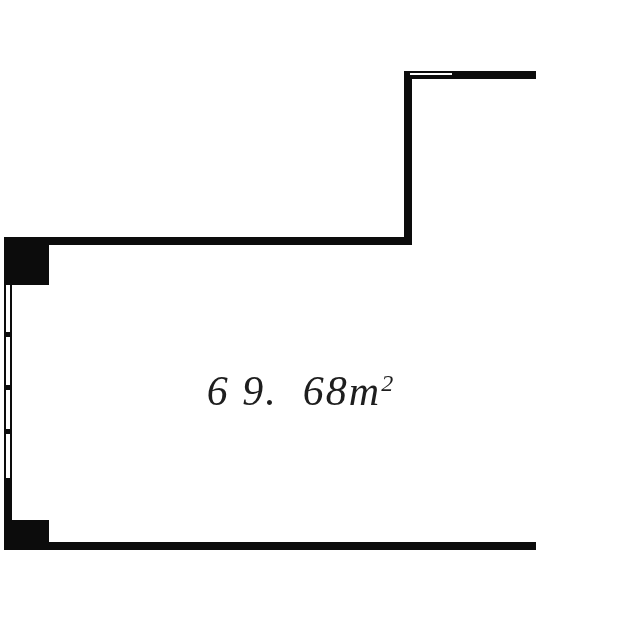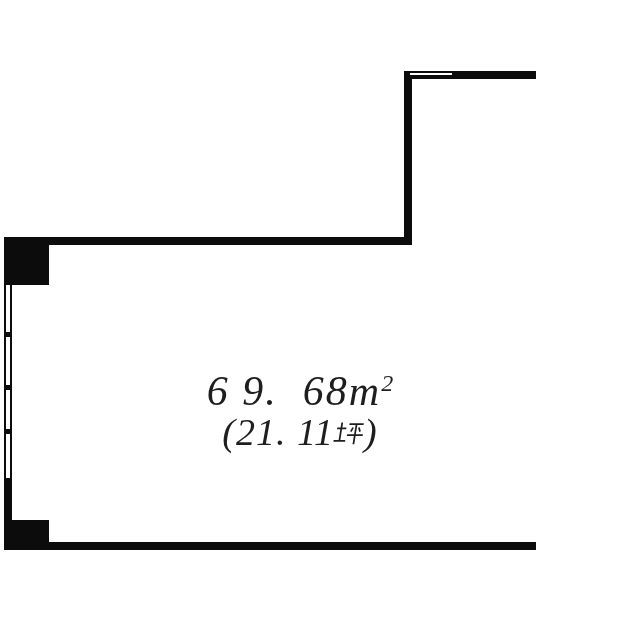--- a/index.html
+++ b/index.html
@@ -124,29 +124,15 @@
   <div class="leaf" style="left:568px; top:159px; width:56px; height:5px;"></div>
   <div class="leaf" style="left:568px; top:453px; width:56px; height:5px;"></div>
 
   <svg class="arcs" width="630" height="630" viewBox="0 0 630 630">
     <path d="M568,161 A52,52 0 0 0 620,213" fill="none" stroke="#2b2b2b" stroke-width="1.5"></path>
     <path d="M568,455 A53,53 0 0 0 620,508" fill="none" stroke="#2b2b2b" stroke-width="1.5"></path>
   </svg>
 
   <div class="area-label">
     <div class="area-line1"><span>6 9.  68m</span><sup>2</sup></div>
-    <div class="area-line2"><span>(21. 11</span><span class="kanji"><svg width="30" height="31" viewBox="0 0 36 36">
-           <g fill="none" stroke="#1e1e1e" stroke-width="2.1" stroke-linecap="butt">
-
-             <line x1="8" y1="6" x2="8" y2="28"></line>
-             <line x1="3" y1="13" x2="14" y2="13"></line>
-             <line x1="1" y1="28" x2="15" y2="28"></line>
-
-             <line x1="17" y1="8" x2="34" y2="8"></line>
-             <line x1="22" y1="12" x2="20" y2="17"></line>
-             <line x1="29" y1="12" x2="31" y2="17"></line>
-             <line x1="16" y1="21" x2="35" y2="21"></line>
-             <line x1="25.5" y1="8" x2="25.5" y2="32"></line>
-           </g>
-         </svg><span class="sr-data">坪</span></span><span>)</span></div>
   </div>
 
 </div>
 
 </body></html>

